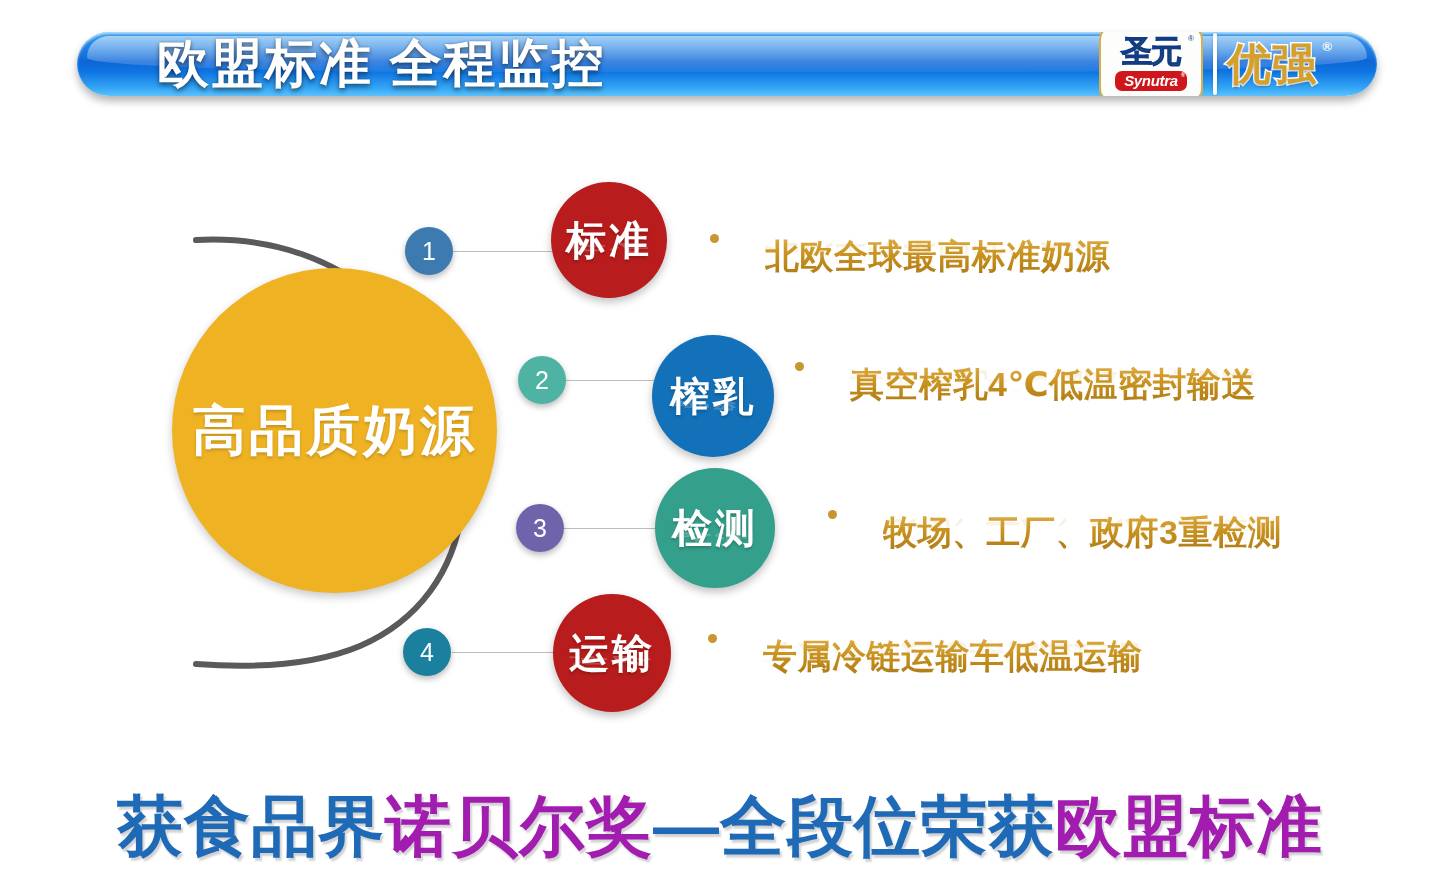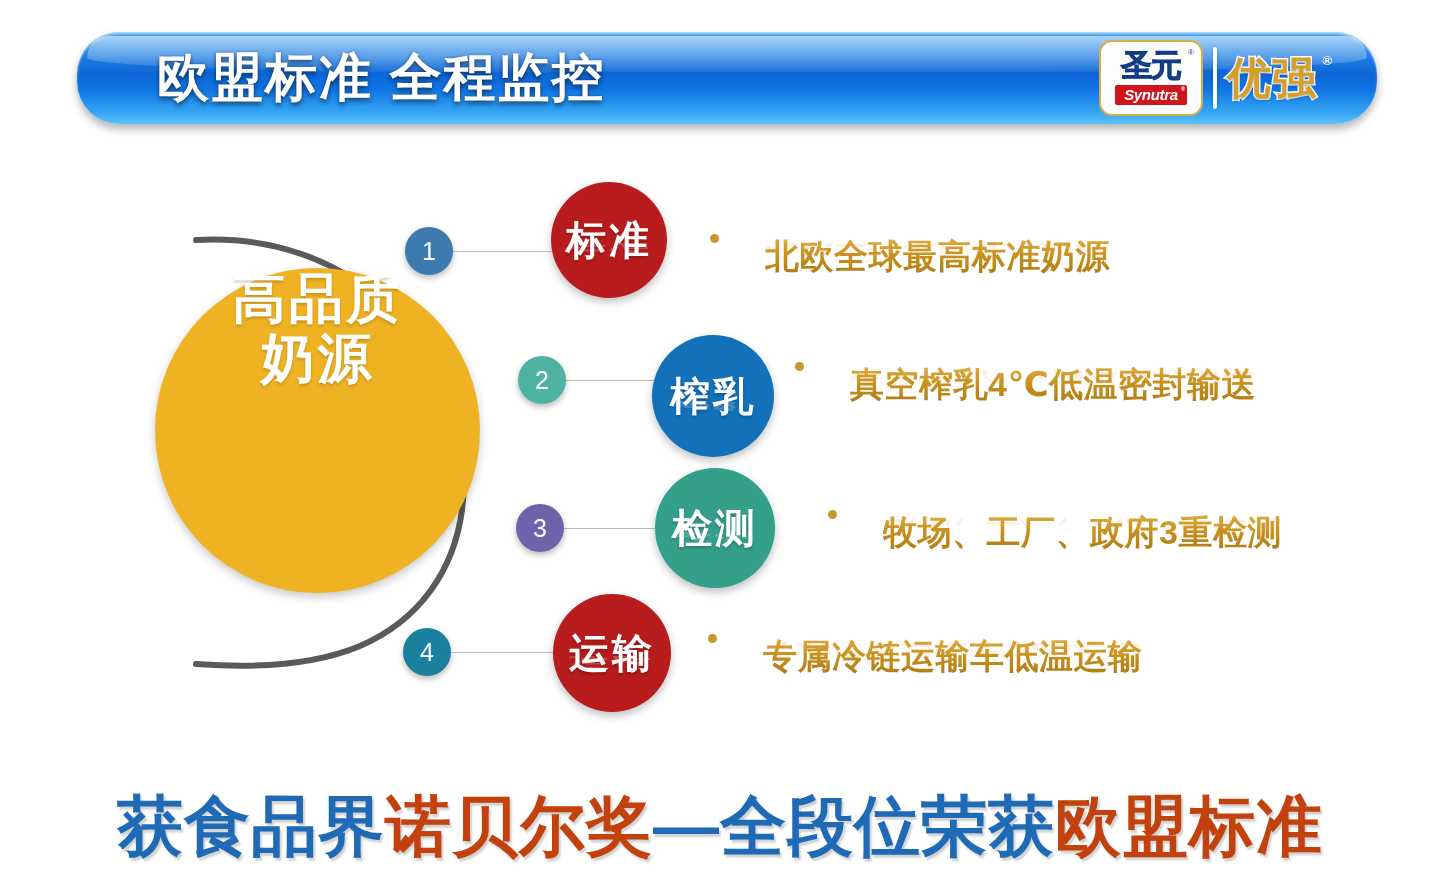--- a/index.html
+++ b/index.html
@@ -6,21 +6,21 @@
   body{
     width:1440px;height:893px;
     background:#ffffff;
     font-family:"Liberation Sans","DejaVu Sans",sans-serif;
     overflow:hidden;
     position:relative;
   }
 
   
   .banner{
-    position:absolute;left:77px;top:32px;width:1300px;height:92px;
+    position:absolute;left:77px;top:32px;width:1300px;height:64px;
     border-radius:42px;
     background:linear-gradient(180deg,#4aa8ef 0%,#2a8ce8 14%,#0d66d8 46%,#0f74e2 62%,#35a7f5 88%,#5ec1fb 100%);
     box-shadow:0 5px 9px rgba(0,0,0,.30), inset 0 2px 2px rgba(255,255,255,.55);
     overflow:hidden;
   }
   .banner-gloss{
     position:absolute;left:10px;top:4px;right:10px;height:36px;
     border-radius:36px 36px 50% 50%/36px 36px 24px 24px;
     background:linear-gradient(180deg,rgba(255,255,255,.55),rgba(255,255,255,.06));
     pointer-events:none;
@@ -48,21 +48,21 @@
   }
   .logo-cn{
     color:#15803d;font-size:31px;font-weight:bold;line-height:1;
     letter-spacing:-1px;
     -webkit-text-stroke:1px #123a86;
   }
   .logo-reg{position:absolute;right:7px;top:6px;font-size:8px;color:#123a86;}
   .logo-en{
     margin-top:4px;background:#cf161c;color:#ffffff;
     font-size:15px;font-weight:bold;font-style:italic;
-    padding:1px 9px 2px;border-radius:2px;line-height:1.15;
+    padding:1px 9px 2px;border-radius:7px;line-height:1.15;
     letter-spacing:-.3px;position:relative;
   }
   .logo-en .r2{position:absolute;right:2px;top:1px;font-size:6px;font-style:normal;}
   .logo-sep{width:4px;height:62px;background:#ffffff;border-radius:2px;box-shadow:0 0 3px rgba(0,0,0,.2);}
   .logo-you{
     position:relative;
     color:#d4a02a;
     font-size:44px;font-weight:bold;letter-spacing:1px;line-height:1;
     -webkit-text-stroke:3px #ffffff;
     paint-order:stroke fill;
@@ -72,24 +72,24 @@
     position:absolute;right:-16px;top:-2px;
     font-size:13px;color:#ffffff;-webkit-text-stroke:0;
     text-shadow:none;
   }
 
   
   .diagram{position:absolute;left:0;top:150px;width:1440px;height:600px;}
   .arcsvg{position:absolute;left:0;top:0;width:720px;height:600px;}
 
   .hub{
-    position:absolute;left:155px;top:118px;width:325px;height:325px;border-radius:50%;
+    position:absolute;left:172px;top:118px;width:325px;height:325px;border-radius:50%;
     background:#efb223;
     box-shadow:0 4px 10px rgba(0,0,0,.22);
-    display:flex;flex-direction:column;align-items:center;
+    display:flex;flex-direction:row;align-items:center;justify-content:center;
   }
   .hub-line{
     color:#ffffff;font-size:54px;font-weight:bold;line-height:1.12;letter-spacing:3px;
     text-shadow:0 2px 3px rgba(0,0,0,.18);
   }
 
   .badge{
     position:absolute;width:48px;height:48px;border-radius:50%;
     display:flex;align-items:center;justify-content:center;
     color:#ffffff;font-size:25px;line-height:1;
@@ -145,21 +145,21 @@
     position:absolute;left:0;right:0;top:782px;
     text-align:center;white-space:nowrap;
     font-size:66px;font-weight:bold;letter-spacing:1px;
   }
   .footer span{
     -webkit-text-stroke:5px #ffffff;
     paint-order:stroke fill;
     text-shadow:2px 3px 2px rgba(0,0,0,.18);
   }
   .f-blue{color:#1f6ab6;}
-  .f-gold{color:#c2410c;margin-top:12px;}
+  .f-gold{color:#a21caf;margin-top:12px;}
 </style>
 </head>
 <body>
 
 <div class="banner">
   <div class="banner-gloss"></div>
   <div class="banner-title">欧盟标准 全程监控</div>
 
   <div class="logo">
     <div class="logo-box">

